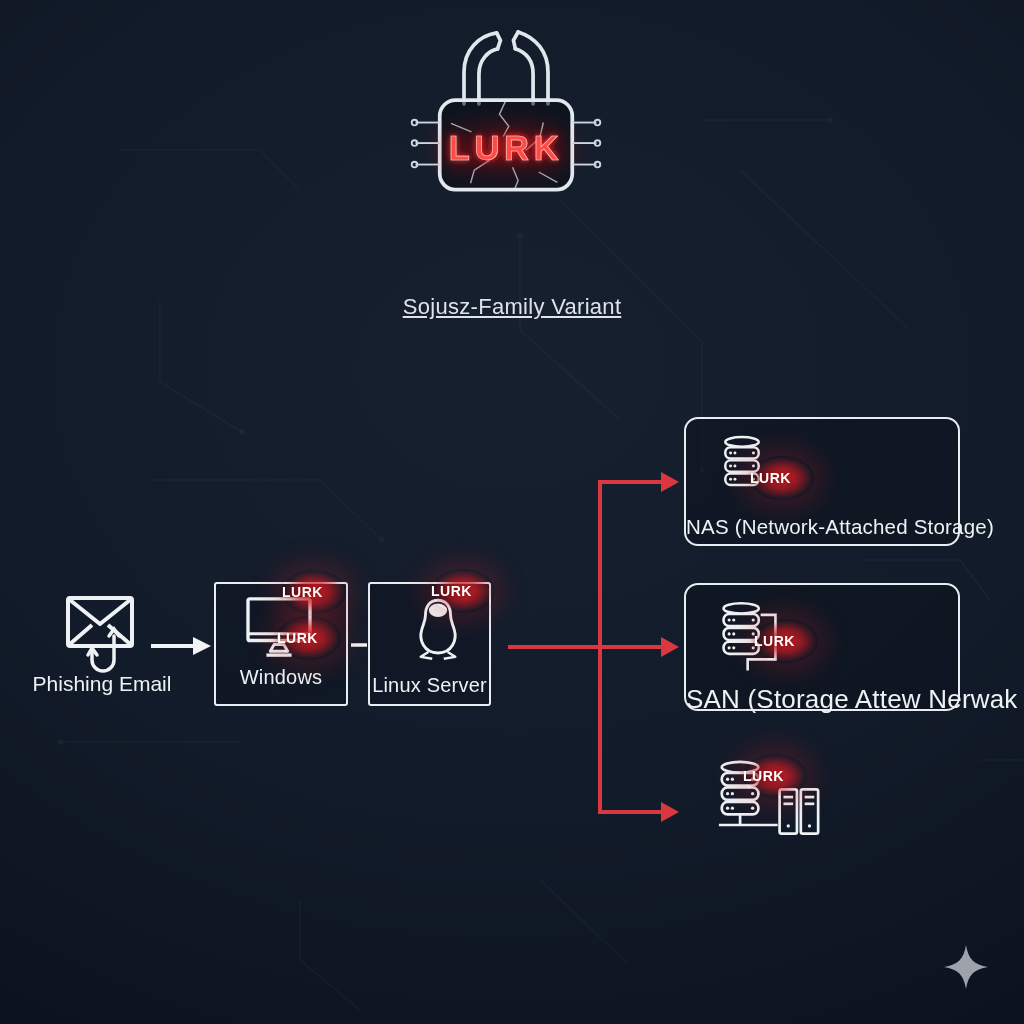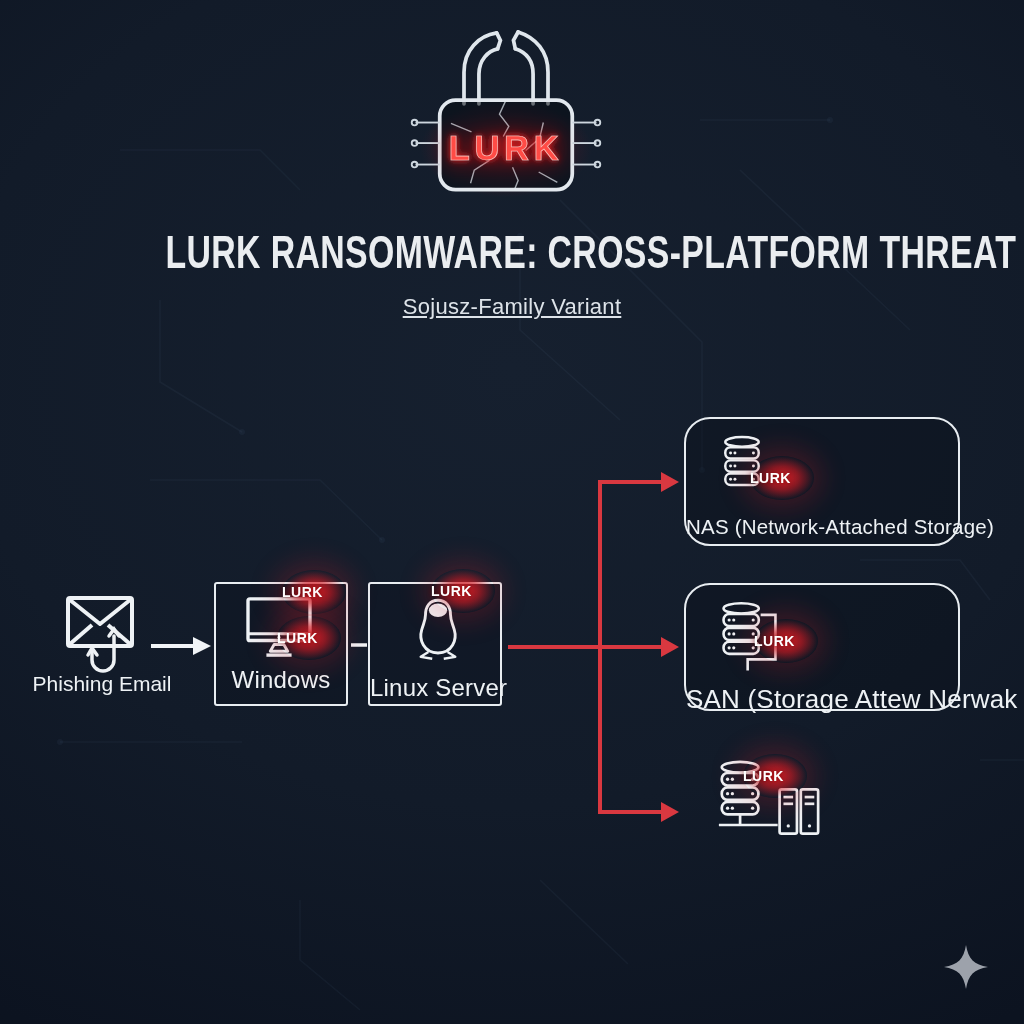--- a/index.html
+++ b/index.html
@@ -19,26 +19,26 @@
     white-space:nowrap;font-weight:700;font-size:47px;letter-spacing:.5px;color:#eaedf0;
   }
   .subtitle-row{position:absolute;left:0;right:0;top:294px;text-align:center;z-index:2;}
   .subtitle-text{font-size:22px;font-weight:400;color:#dde3e9;letter-spacing:.3px;text-decoration:underline;}
   
   .pbox{
     position:absolute;border:2.5px solid #e8edf1;border-radius:3px;
     background:rgba(12,18,29,.35);z-index:2;box-sizing:border-box;
   }
   .sbox{
-    position:absolute;border:2.5px solid #e8edf1;border-radius:26px;
+    position:absolute;border:2.5px solid #e8edf1;border-radius:14px;
     background:rgba(9,14,23,.35);z-index:2;box-sizing:border-box;width:276px;
   }
   .box-label{
     position:absolute;left:0;right:0;text-align:center;
-    font-size:24px;color:#eef2f5;letter-spacing:.2px;white-space:nowrap;
+    font-size:20px;color:#eef2f5;letter-spacing:.2px;white-space:nowrap;
   }
   .free-label{
     position:absolute;text-align:center;font-size:21px;color:#eef2f5;z-index:2;white-space:nowrap;
   }
   
   .badge{
     position:absolute;width:64px;height:44px;z-index:3;
     display:flex;align-items:center;justify-content:flex-start;border-radius:50%;
     background:radial-gradient(closest-side, rgba(240,32,40,.95) 0%, rgba(214,26,34,.60) 52%, rgba(180,16,24,0) 100%);
     box-shadow:0 0 26px 8px rgba(225,30,40,.22);
@@ -129,23 +129,20 @@
           <circle cx="203" cy="134" r="3"></circle>
         <line x1="176" y1="157" x2="202" y2="157"></line>
           <circle cx="203" cy="157" r="3"></circle>
       </g>
       <g filter="url(#neonf)">
         <text x="105" y="152" text-anchor="middle" font-family="Liberation Sans, sans-serif" font-size="37" font-weight="700" letter-spacing="5" fill="#ff4b45" stroke="#ffc4bf" stroke-width="0.7">LURK</text>
       </g>
     </svg>
   </div>
 
-  <div class="title-row">
-    <span class="title-text">LURK RANSOMWARE: CROSS-PLATFORM THREAT</span>
-  </div>
   <div class="subtitle-row">
     <span class="subtitle-text">Sojusz-Family Variant</span>
   </div>
 
   <svg class="layer connectors" viewBox="0 0 1024 1024">
     <g>
       <line x1="151" y1="646" x2="193" y2="646" stroke="#f1f4f7" stroke-width="4"></line>
       <polygon points="193,637 211,646 193,655" fill="#f1f4f7"></polygon>
       <line x1="351" y1="645" x2="367" y2="645" stroke="#f1f4f7" stroke-width="3.5"></line>
     </g>
@@ -187,21 +184,21 @@
       <line x1="22" y1="61" x2="48" y2="61" stroke-width="3.5"></line>
     </g>
   </svg>
   <div class="badge" style="left:282px;top:570px;">
     <span>LURK</span>
   </div>
   <div class="badge" style="left:277px;top:616px;">
     <span>LURK</span>
   </div>
 
-  <div class="pbox" style="left:368px;top:582px;width:134px;height:124px;">
+  <div class="pbox" style="left:368px;top:582px;width:123px;height:124px;">
     <div class="box-label" style="top:90px;">Linux Server</div>
   </div>
   <svg class="icon-svg" style="left:414px;top:597px;" width="48" height="64" viewBox="0 0 50 66">
     <path d="M25,3 C16,3 12,10 12,18 C12,24 10,27 8,34 C5,44 10,58 25,58 C40,58 45,44 42,34 C40,27 38,24 38,18 C38,10 34,3 25,3 Z" stroke="#eef2f5" stroke-width="3" fill="none"></path>
     <ellipse cx="25" cy="13.5" rx="9.5" ry="7" fill="#eef2f5"></ellipse>
     <g stroke="#eef2f5" stroke-width="2.5" fill="none" stroke-linejoin="round">
       <path d="M15,57 l-8,5 12,2"></path>
       <path d="M35,57 l8,5 -12,2"></path>
     </g>
   </svg>

